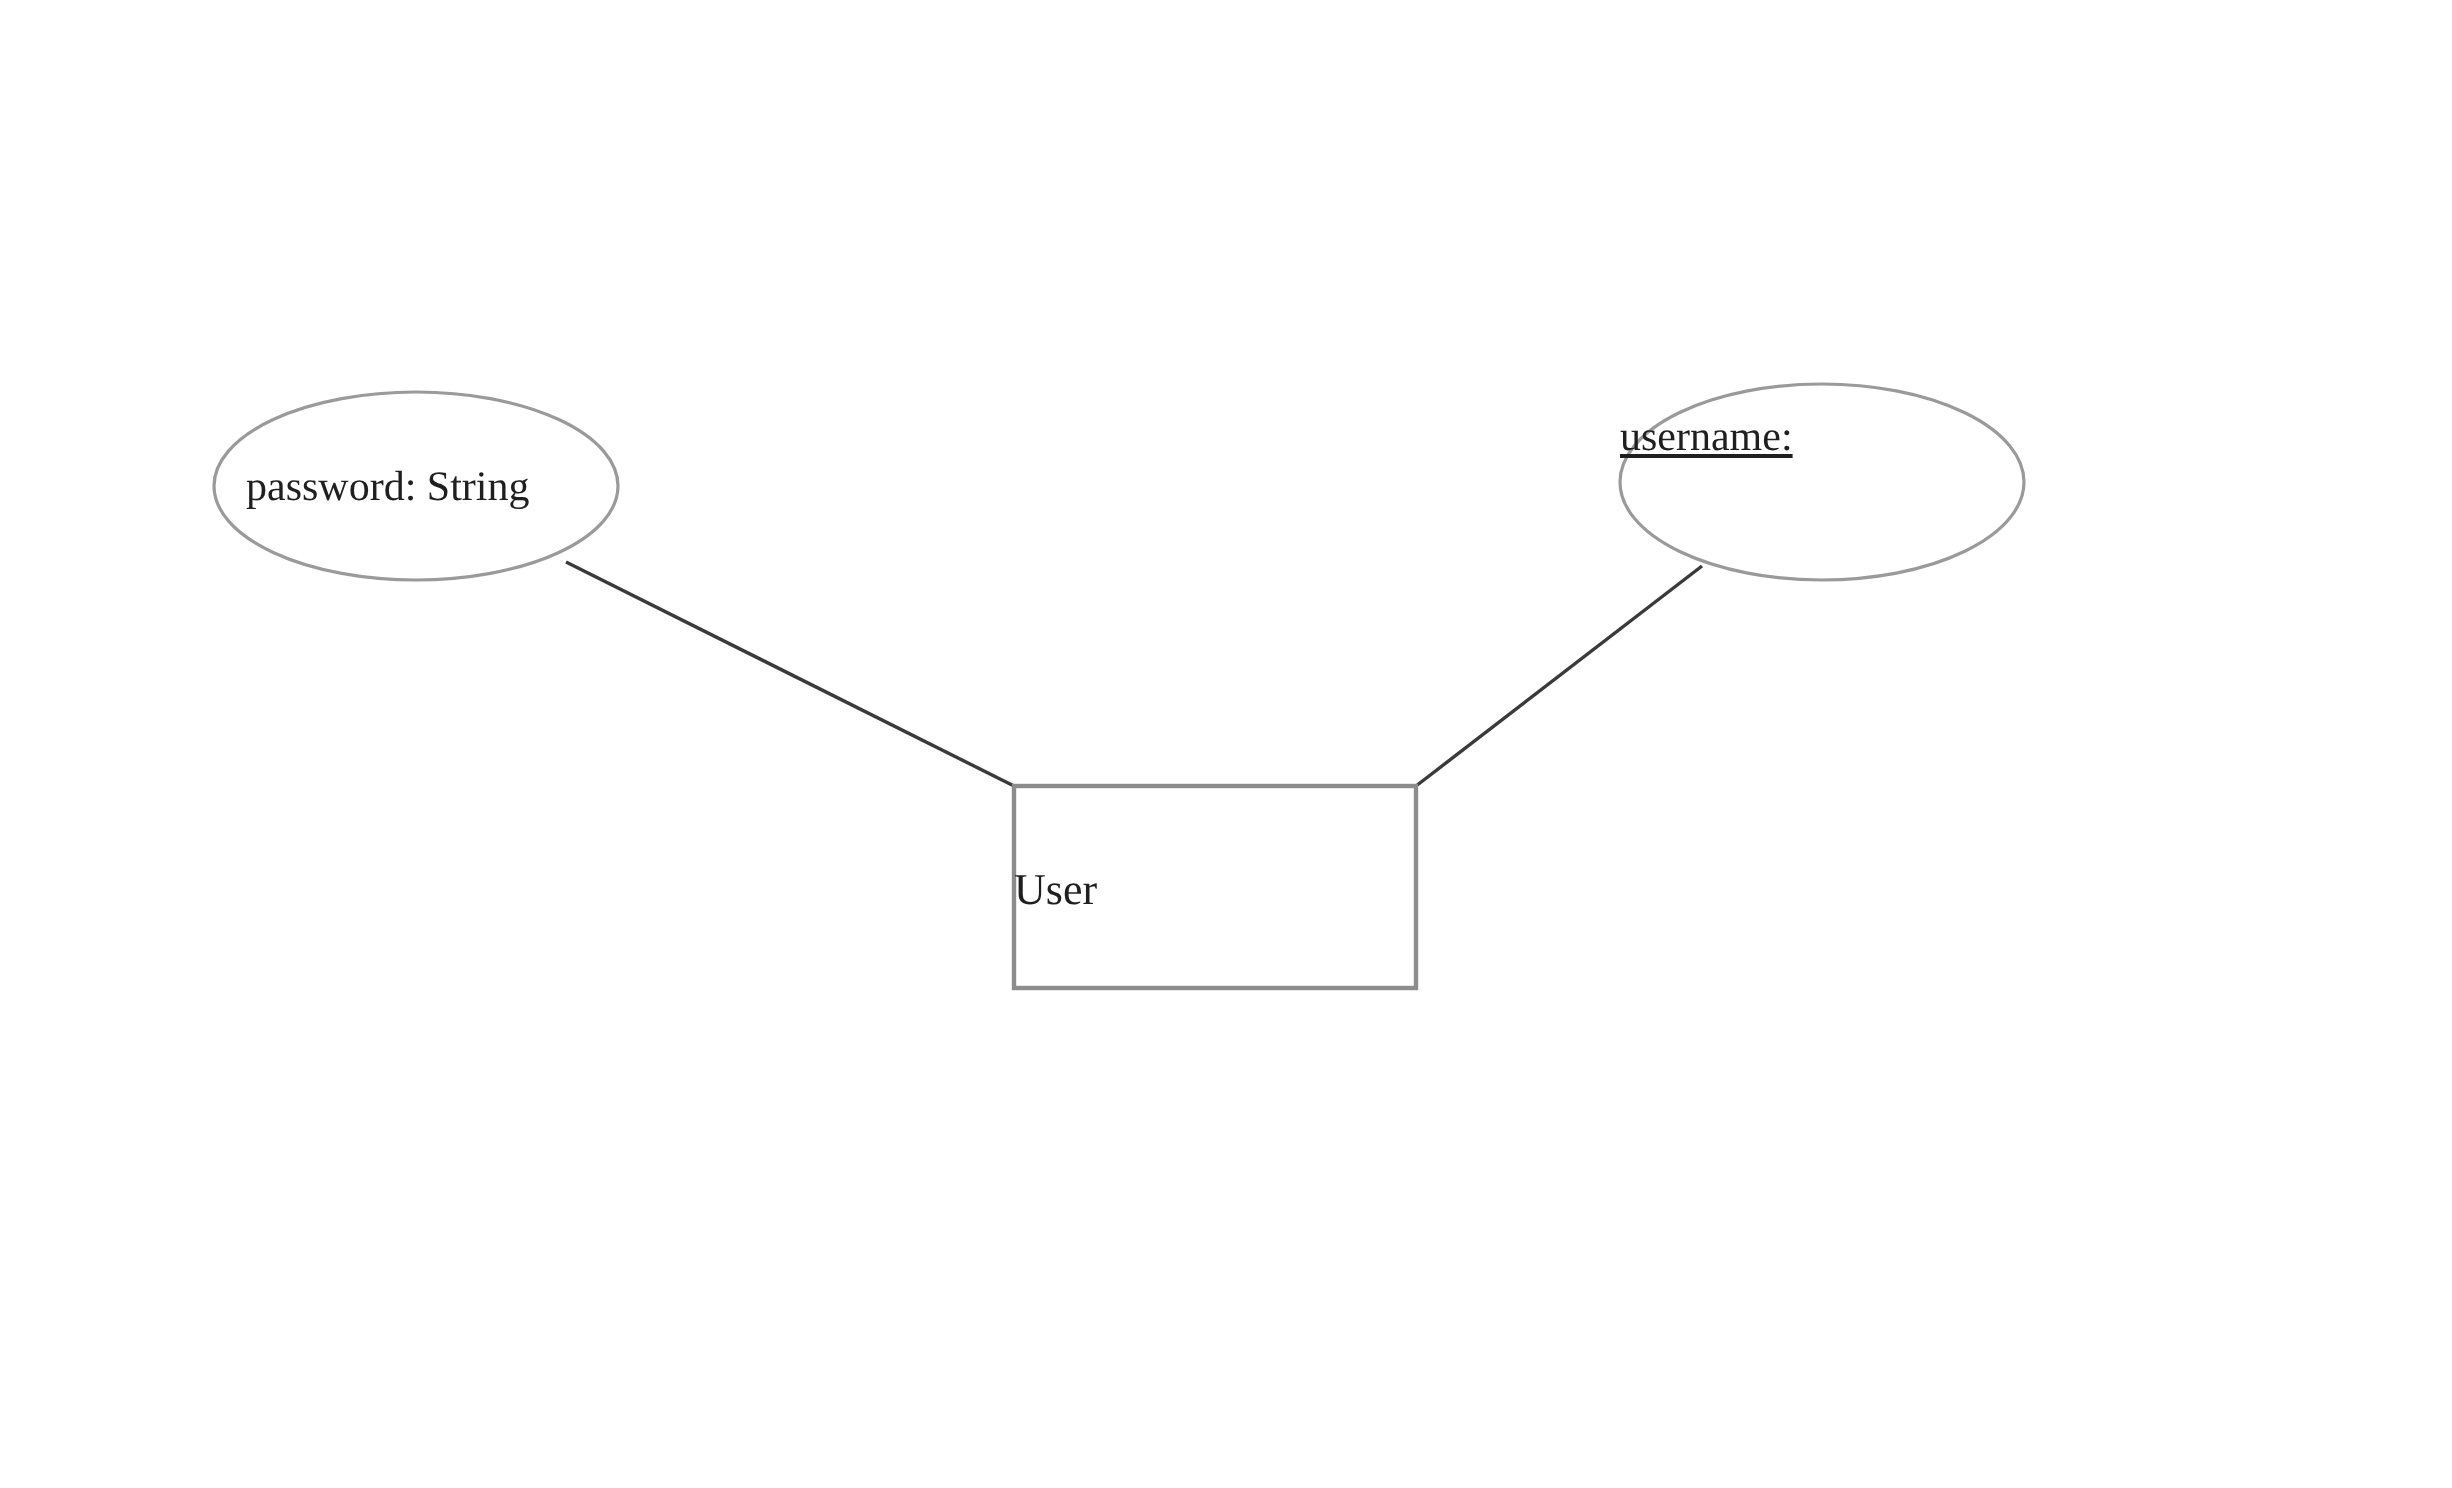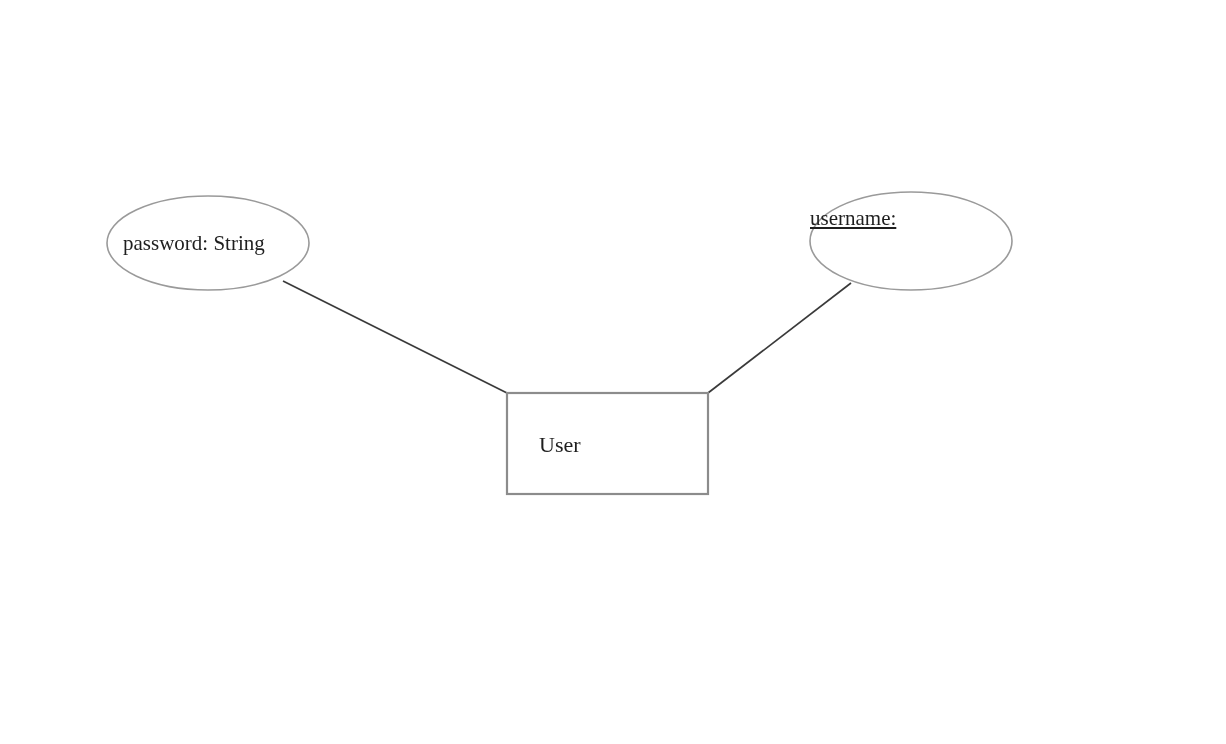--- a/index.html
+++ b/index.html
@@ -53,21 +53,20 @@
   .attr-text .underline-line {
     display: block;
     text-decoration: underline;
     text-underline-offset: 2px;
   }
   .attr-text.plain .line {
     display: block;
   }
   .entity-text {
     font-size: 22px;
-    padding-left: 32px;
   }
   
   #label-password {
     left: 107px;
     top: 231px;
     width: 203px;
     margin-left: 16px;
   }
   
   #label-username {

